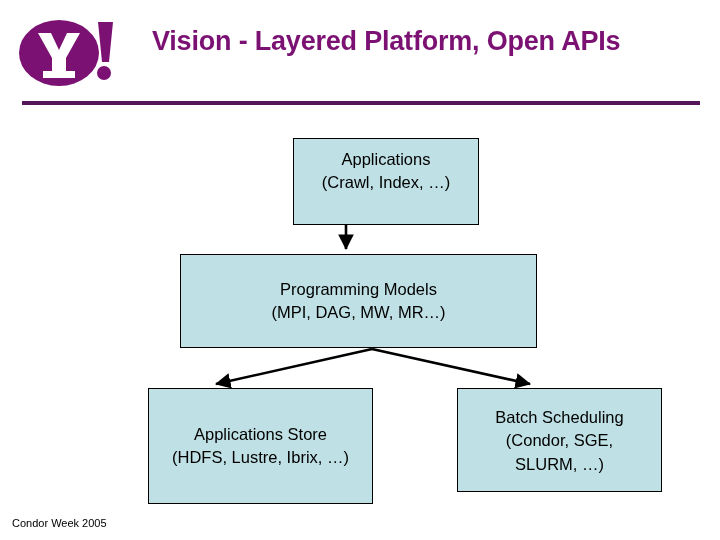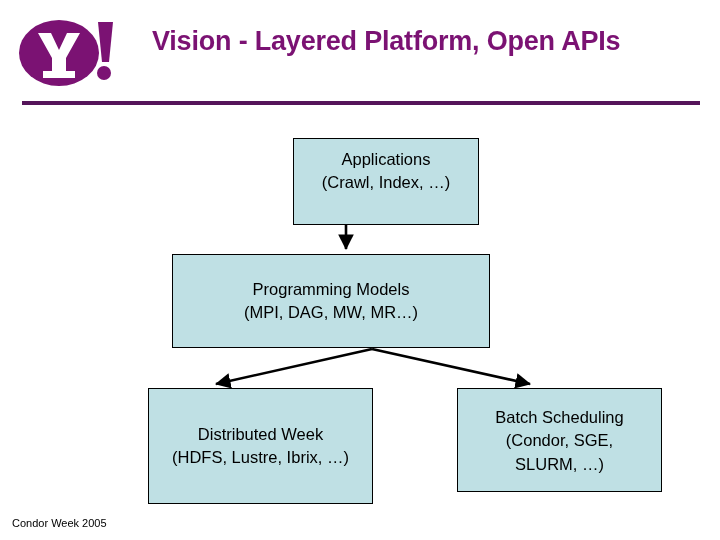--- a/index.html
+++ b/index.html
@@ -70,23 +70,23 @@
   #box-applications {
     left: 277px;
     top: 138px;
     width: 186px;
     height: 87px;
     align-items: flex-start;
     padding-top: 9px;
     margin-left: 16px;
   }
   #box-programming-models {
-    left: 172px;
+    left: 180px;
     top: 254px;
-    width: 318px;
+    width: 357px;
     height: 94px;
   }
   #box-distributed-store {
     left: 148px;
     top: 388px;
     width: 225px;
     height: 116px;
   }
   #box-batch-scheduling {
     left: 457px;
@@ -148,21 +148,21 @@
 
     <line x1="372" y1="349" x2="530" y2="384" stroke="#000000" stroke-width="2.6" marker-end="url(#arrowhead)"></line>
   </svg>
 
   <div class="dbox" id="box-applications">Applications
 (Crawl, Index, …)</div>
 
   <div class="dbox" id="box-programming-models">Programming Models
 (MPI, DAG, MW, MR…)</div>
 
-  <div class="dbox" id="box-distributed-store">Distributed Week
+  <div class="dbox" id="box-distributed-store">Applications Store
 (HDFS, Lustre, Ibrix, …)</div>
 
   <div class="dbox" id="box-batch-scheduling">Batch Scheduling
 (Condor, SGE,
 SLURM, …)</div>
 
   <div id="footer-note">Condor Week 2005</div>
 
 </div>
 

